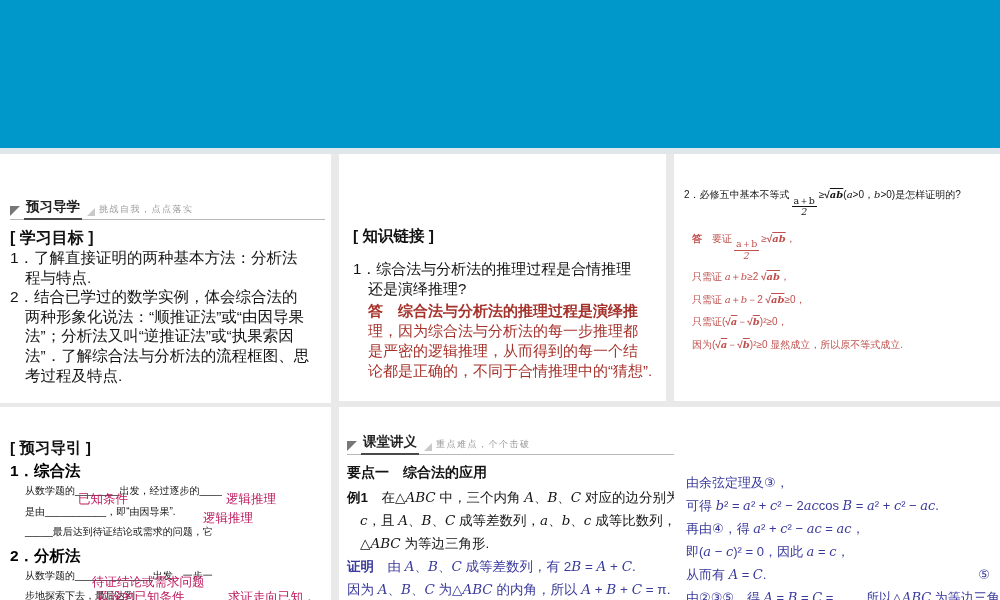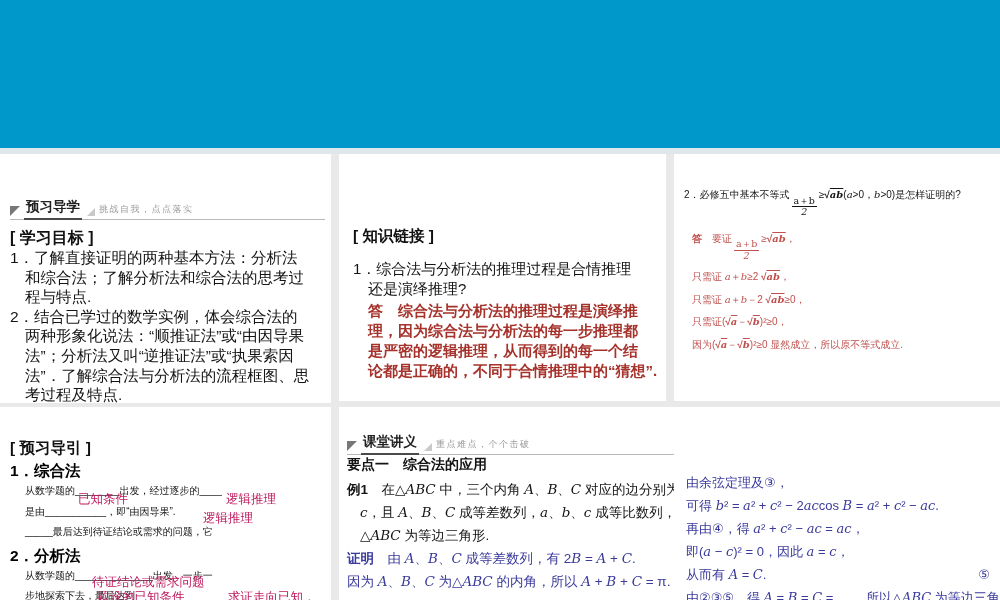--- a/index.html
+++ b/index.html
@@ -49,33 +49,33 @@
   #p-bl .body{padding-left:15px;}
   .ov{position:absolute;font-size:12.5px;color:#be185d;white-space:nowrap;}
   #ov1{left:78px;top:84px;} #ov2{left:226px;top:84px;} #ov3{left:203px;top:103px;}
   #ov4{left:92px;top:167px;} #ov5{left:97px;top:182px;} #ov6{left:228px;top:182px;}
 
   
   #p-tm .inner{padding:72px 10px 0 14px;}
   #p-tm .btitle{font-size:15.5px;}
   #p-tm .ln{font-size:15px;line-height:20px;color:#141414;}
   #p-tm .q{margin-top:13px;}
-  #p-tm .ans{color:#a6322c;font-weight:bold;padding-left:15px;}
+  #p-tm .ans{color:#a6322c;font-weight:normal;padding-left:15px;}
   #p-tm .ans0{margin-top:2px;padding-left:15px;color:#a6322c;font-weight:bold;}
 
   
   #p-tr .inner{padding:34px 4px 0 10px;}
   #p-tr .ln{font-size:10px;line-height:1.35;color:#141414;margin-bottom:9px;white-space:nowrap;}
   #p-tr .red{color:#c0504d;}
   #p-tr .q{margin-bottom:14px;}
   #p-tr .a{padding-left:8px;}
 
   
   #p-bm .inner{padding:26px 8px 0 8px;}
-  #p-bm .topic{font-weight:bold;font-size:14px;color:#141414;margin-top:1px;}
+  #p-bm .topic{font-weight:bold;font-size:14px;color:#141414;margin-top:9px;}
   #p-bm .ln{font-size:13.5px;line-height:23px;color:#141414;padding-right:16px;}
   #p-bm .blue{color:#3a3a9c;}
   #p-bm .ex{margin-top:4px;}
 
   
   #p-br .inner{padding:64px 4px 0 12px;}
   #p-br .ln{font-size:13px;line-height:23px;color:#3a3a9c;padding-right:16px;white-space:nowrap;}
 </style>
 </head>
 <body>
@@ -87,21 +87,20 @@
   <section class="panel" id="p-tl">
     <div class="inner">
       <div class="shead">
         <span class="flag"></span>
         <span class="shead-t">预习导学</span>
         <span class="flag2"></span>
         <span class="shead-s">挑战自我，点点落实</span>
       </div>
       <div class="btitle">[ 学习目标 ]</div>
       <div class="ln">1．了解直接证明的两种基本方法：分析法</div>
-      <div class="ln ind">和综合法；了解分析法和综合法的思考过</div>
       <div class="ln ind">程与特点.</div>
       <div class="ln">2．结合已学过的数学实例，体会综合法的</div>
       <div class="ln ind">两种形象化说法：“顺推证法”或“由因导果</div>
       <div class="ln ind">法”；分析法又叫“逆推证法”或“执果索因</div>
       <div class="ln ind">法”．了解综合法与分析法的流程框图、思</div>
       <div class="ln ind">考过程及特点.</div>
     </div>
   </section>
 
   <section class="panel" id="p-tm">

